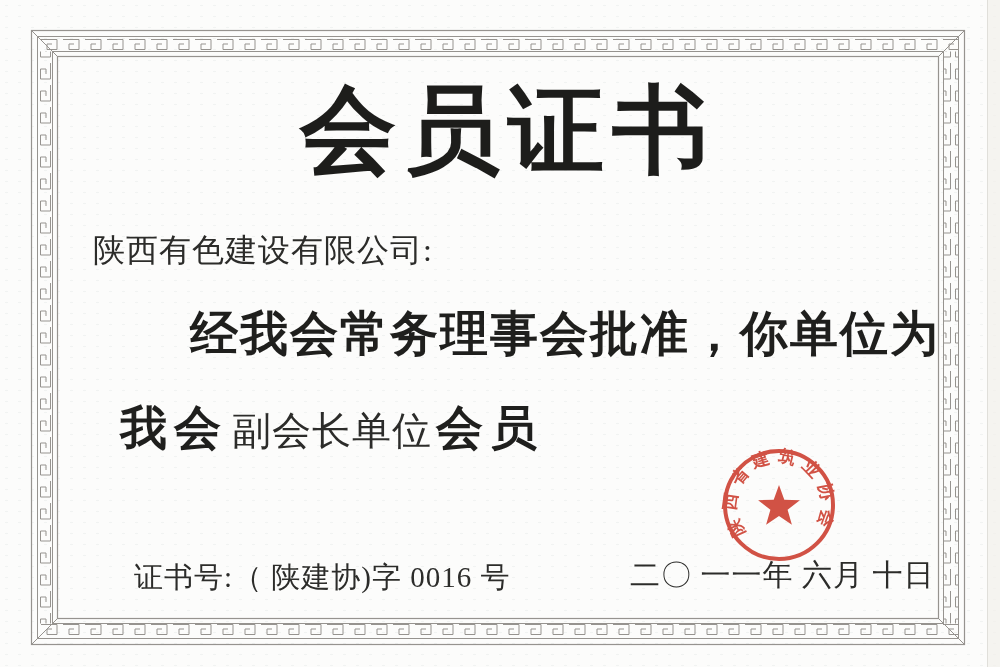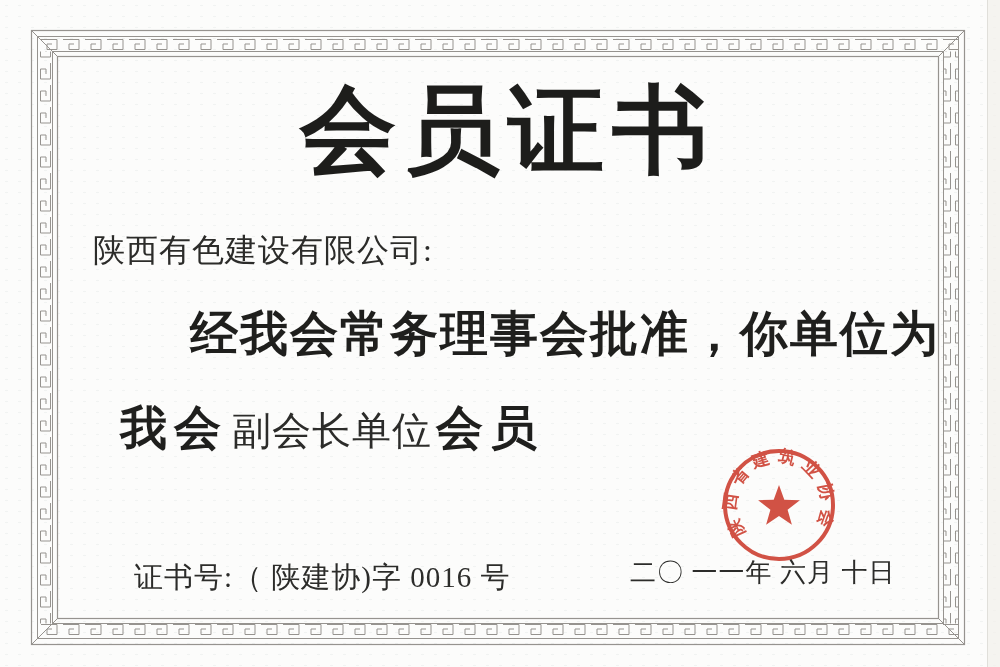--- a/index.html
+++ b/index.html
@@ -41,21 +41,21 @@
   }
   .issuer-label{
     left:598px;top:486px;font-size:34px;letter-spacing:18px;color:#2c2c2a;
   }
   .seal{position:absolute;left:712px;top:438px;opacity:.88;}
   .seal-text{
     font-size:17px;font-weight:bold;letter-spacing:7px;
     font-family:"Liberation Serif","DejaVu Serif",serif;
   }
   .date{
-    left:630px;top:560px;font-size:26px;letter-spacing:1px;color:#2c2c2a;
+    left:630px;top:560px;font-size:30px;letter-spacing:1px;color:#2c2c2a;
   }
   .certno{
     left:134px;top:563px;font-size:29px;letter-spacing:1px;color:#2c2c2a;
   }
   .scan-edge{
     position:absolute;left:987px;top:0;width:13px;height:667px;
     border-left:1px solid #d5d3cd;background:#f3f1ec;opacity:.7;
   }
 </style>
 </head>

